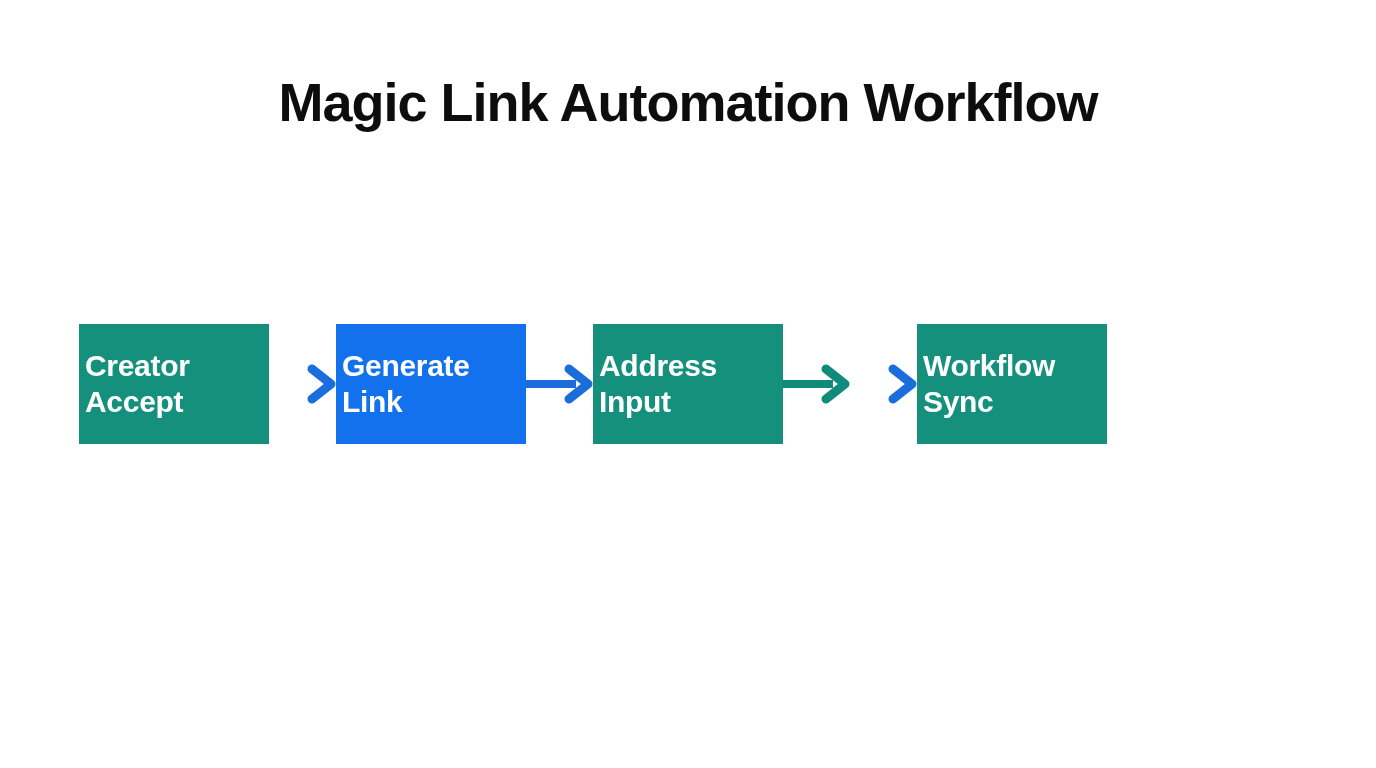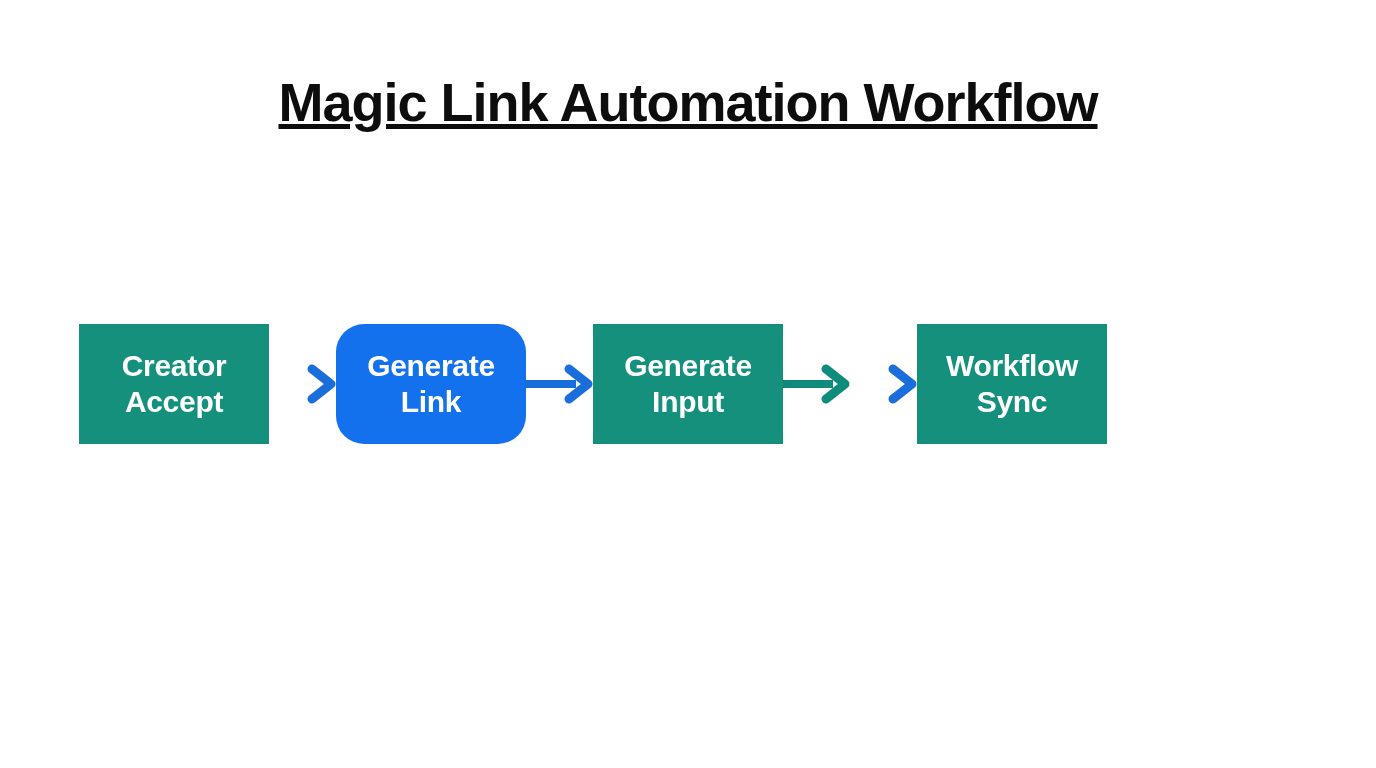--- a/index.html
+++ b/index.html
@@ -29,41 +29,40 @@
     position: absolute;
     top: 70px;
     left: 0;
     width: 100%;
     text-align: center;
     font-size: 54px;
     line-height: 64px;
     font-weight: 700;
     letter-spacing: -1px;
     color: var(--title-color);
-    text-decoration: underline;
   }
   .flow {
     position: absolute;
     left: 79px;
     top: 324px;
     display: flex;
     align-items: center;
   }
   .node {
     width: 190px;
     height: 120px;
     flex: 0 0 auto;
     display: flex;
     align-items: center;
     justify-content: center;
-    text-align: center;
+    text-align: left;
     padding: 6px;
   }
   .node.teal { background: var(--teal); }
-  .node.blue { background: var(--blue); border-radius: 28px; }
+  .node.blue { background: var(--blue); }
   .node-label {
     color: var(--node-text);
     font-size: 30px;
     line-height: 36px;
     font-weight: 700;
     letter-spacing: -0.3px;
   }
   .arrow {
     width: 67px;
     height: 44px;
@@ -98,21 +97,21 @@
     <div class="node blue">
       <span class="node-label">Generate Link</span>
     </div>
 
     <svg class="arrow" viewBox="0 0 67 44">
       <line x1="0" y1="22" x2="50" y2="22" stroke="var(--arrow-blue)" stroke-width="8"></line>
       <polyline points="43,7 62,22 43,37" fill="none" stroke="var(--arrow-blue)" stroke-width="9" stroke-linecap="round" stroke-linejoin="round"></polyline>
     </svg>
 
     <div class="node teal">
-      <span class="node-label">Generate Input</span>
+      <span class="node-label">Address Input</span>
     </div>
 
     <svg class="arrow" viewBox="0 0 67 44">
       <line x1="0" y1="22" x2="50" y2="22" stroke="var(--arrow-teal)" stroke-width="8"></line>
       <polyline points="43,7 62,22 43,37" fill="none" stroke="var(--arrow-teal)" stroke-width="9" stroke-linecap="round" stroke-linejoin="round"></polyline>
     </svg>
 
 
     <svg class="arrow" viewBox="0 0 67 44">
       <defs>

